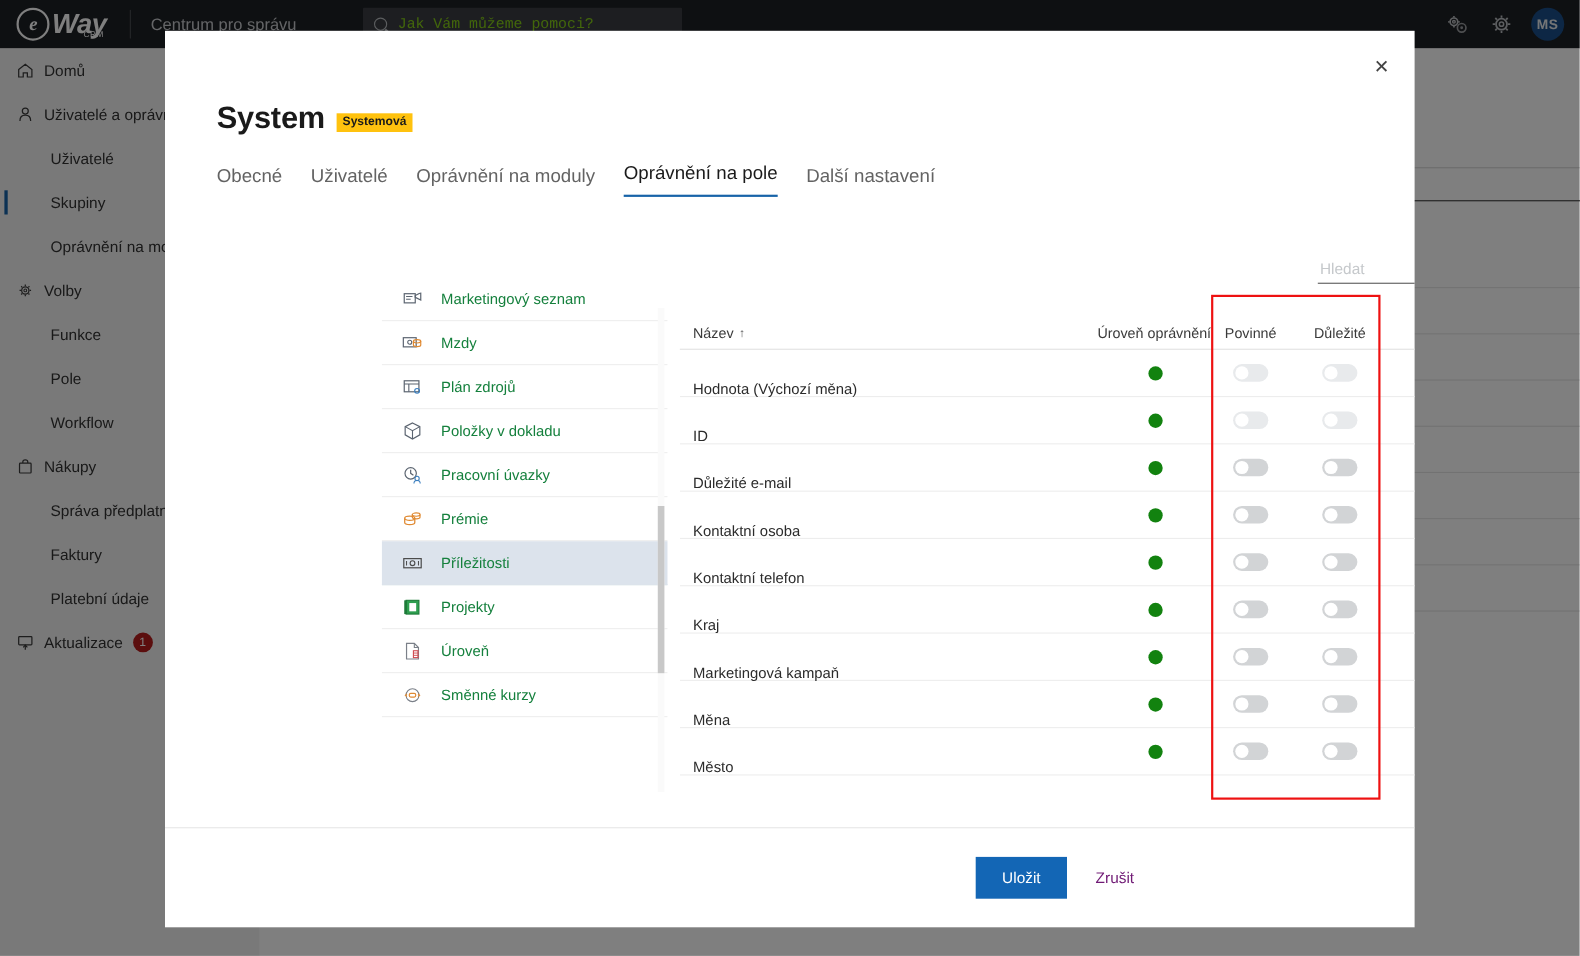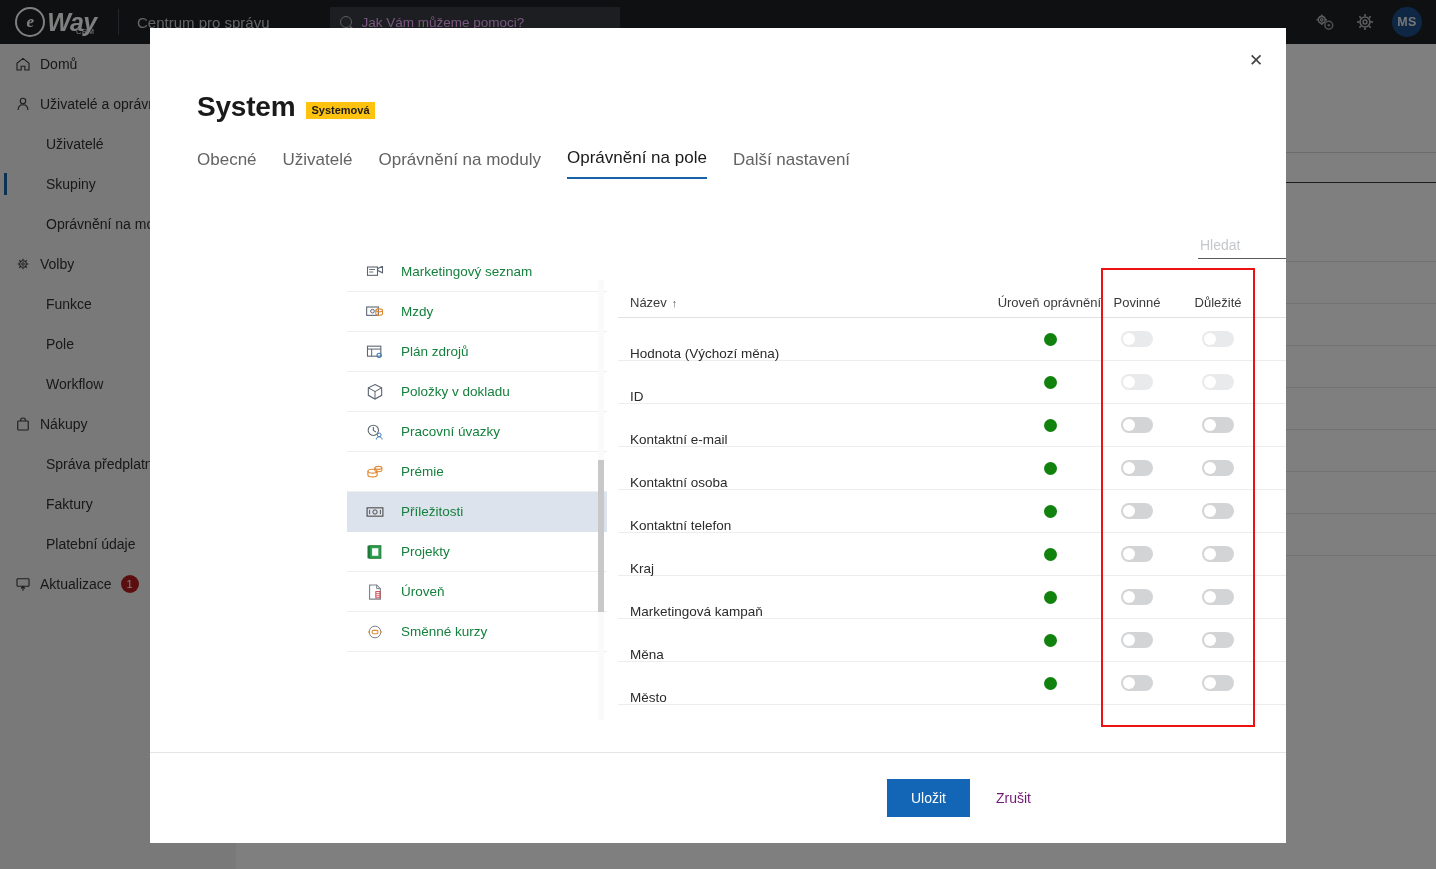--- a/index.html
+++ b/index.html
@@ -48,21 +48,21 @@
   #searchbox .mag {
     width: 12px; height: 12px; border: 1.6px solid #b9bcc0;
     border-radius: 50%; position: relative; margin-right: 10px;
     flex: 0 0 auto;
   }
   #searchbox .mag::after {
     content: ""; position: absolute; width: 1.6px; height: 5px;
     background: #b9bcc0; right: -2px; bottom: -4px;
     transform: rotate(-45deg);
   }
-  #searchbox span { color: #f0abfc; font-size: 13.5px; }
+  #searchbox span { color: #84cc16; font-size: 13.5px; font-family: Liberation Mono, monospace; }
 
   #topbar-right {
     position: absolute; right: 14px; top: 0; height: 44px;
     display: flex; align-items: center; gap: 14px;
   }
   .tb-icon { width: 26px; height: 26px; display: block; }
   #avatar {
     width: 30px; height: 30px; border-radius: 50%; background: #1a4f8a;
     color: #e8eaec; font-size: 12.5px; font-weight: bold;
     display: flex; align-items: center; justify-content: center;
@@ -578,21 +578,21 @@
           </div>
           <div class="c-pov">
             <div class="toggle dim"></div>
           </div>
           <div class="c-dul">
             <div class="toggle dim"></div>
           </div>
           <div class="c-uni"></div>
         </div>
         <div class="frow">
-          <div class="c-nazev">Kontaktní e-mail</div>
+          <div class="c-nazev">Důležité e-mail</div>
           <div class="c-uroven">
             <div class="dot-green"></div>
           </div>
           <div class="c-pov">
             <div class="toggle"></div>
           </div>
           <div class="c-dul">
             <div class="toggle"></div>
           </div>
           <div class="c-uni"></div>

